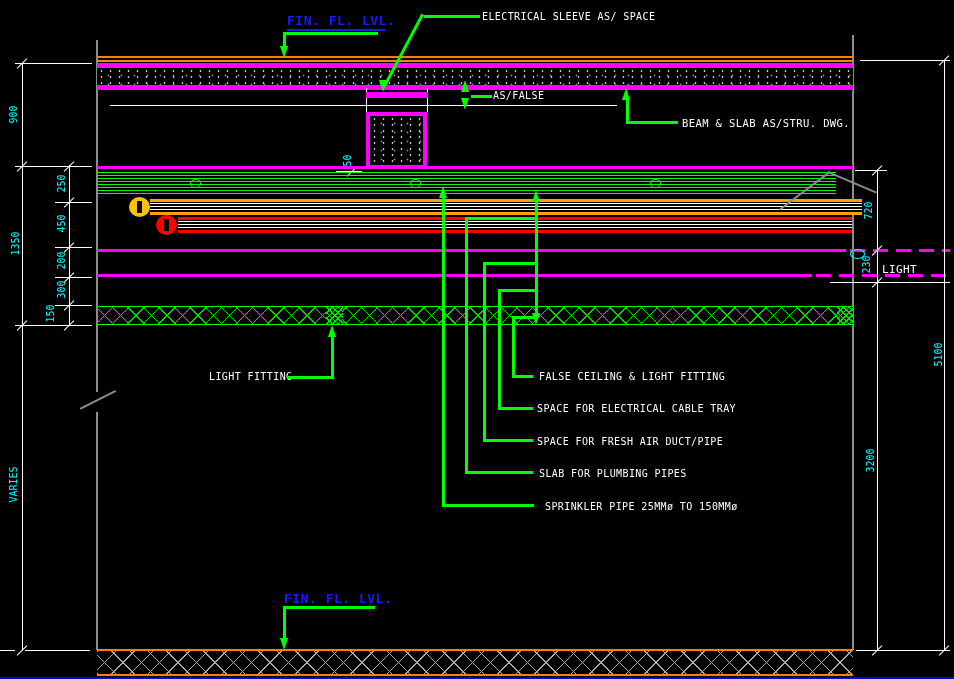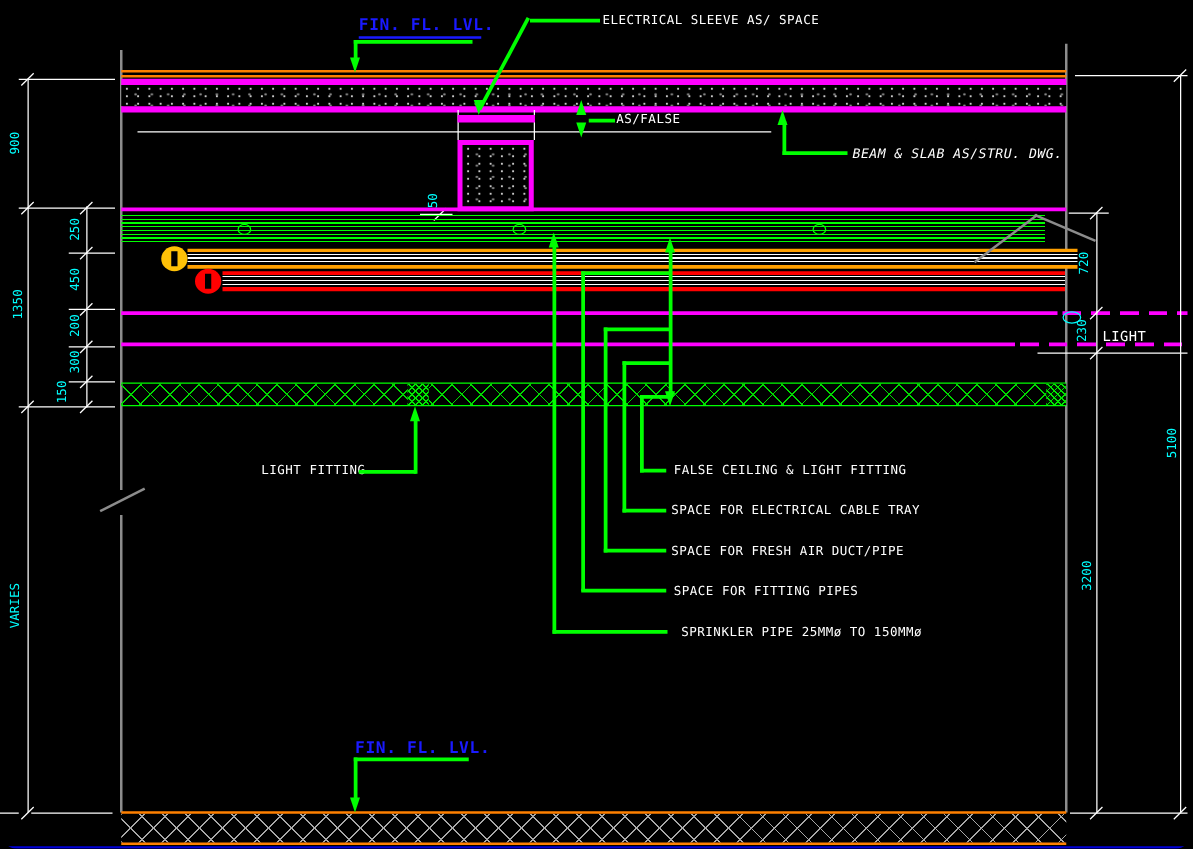--- a/index.html
+++ b/index.html
@@ -1,17 +1,17 @@
 <!DOCTYPE html>
 <html><head>
 <meta charset="utf-8">
 <style>
   html,body{margin:0;padding:0;background:#000;}
   #stage{position:relative;width:954px;height:679px;background:#000;overflow:hidden;
-         font-family:"DejaVu Sans Mono",monospace;border-radius:14px;}
+         font-family:"DejaVu Sans Mono",monospace;}
   .l{position:absolute;}
   .w{background:#FFFFFF;}
   .m{background:#FF00FF;}
   .g{background:#00FF00;}
   .o{background:#FF8000;}
   .gy{background:#8C8C8C;}
   .bl{background:#0000D8;}
   .t{position:absolute;color:#FFF;font:10px/1.25 "DejaVu Sans Mono",monospace;
      white-space:nowrap;letter-spacing:.4px;}
   .lvl{position:absolute;color:#1A1AFF;font:bold 13px "DejaVu Sans Mono",monospace;
@@ -115,21 +115,21 @@
   <div class="t" style="left:482px;top:11px;">ELECTRICAL SLEEVE AS/ SPACE</div>
   <div class="l g" style="left:424px;top:15px;width:56px;height:3px;"></div>
   <div class="l g" style="left:424px;top:15px;width:83px;height:3px;transform:rotate(118deg);transform-origin:0 0;"></div>
   <div class="ad" style="left:379px;top:80px;"></div>
 
   <div class="t" style="left:493px;top:90px;">AS/FALSE</div>
   <div class="l g" style="left:471px;top:95px;width:21px;height:3px;"></div>
   <div class="au" style="left:461px;top:80px;"></div>
   <div class="ad" style="left:461px;top:98px;"></div>
 
-  <div class="t" style="left:682px;top:117px;font-size:10.5px;font-style:italic;">BEAM &amp; SLAB AS/STRU. DWG.</div>
+  <div class="t" style="left:682px;top:117px;font-size:10.5px;">BEAM &amp; SLAB AS/STRU. DWG.</div>
   <div class="l g" style="left:626px;top:121px;width:52px;height:3px;"></div>
   <div class="l g" style="left:626px;top:97px;width:3px;height:27px;"></div>
   <div class="au" style="left:622px;top:88px;"></div>
 
   <div class="t" style="left:209px;top:371px;">LIGHT FITTING</div>
   <div class="l g" style="left:287px;top:376px;width:46px;height:3px;"></div>
   <div class="l g" style="left:331px;top:334px;width:3px;height:45px;"></div>
   <div class="au" style="left:328px;top:325px;"></div>
 
   <div class="l g" style="left:535px;top:198px;width:3px;height:118px;"></div>
@@ -137,21 +137,21 @@
   <div class="ad" style="left:532px;top:313px;"></div>
 
   <div class="l g" style="left:442px;top:196px;width:3px;height:311px;"></div>
   <div class="au" style="left:439px;top:186px;"></div>
   <div class="l g" style="left:442px;top:504px;width:92px;height:3px;"></div>
   <div class="t" style="left:545px;top:501px;">SPRINKLER PIPE 25MMø TO 150MMø</div>
 
   <div class="l g" style="left:465px;top:217px;width:72px;height:3px;"></div>
   <div class="l g" style="left:465px;top:217px;width:3px;height:256px;"></div>
   <div class="l g" style="left:465px;top:471px;width:68px;height:3px;"></div>
-  <div class="t" style="left:539px;top:468px;">SPACE FOR FITTING PIPES</div>
+  <div class="t" style="left:539px;top:468px;">SLAB FOR PLUMBING PIPES</div>
 
   <div class="l g" style="left:483px;top:262px;width:54px;height:3px;"></div>
   <div class="l g" style="left:483px;top:262px;width:3px;height:180px;"></div>
   <div class="l g" style="left:483px;top:439px;width:50px;height:3px;"></div>
   <div class="t" style="left:537px;top:436px;text-align:right;">SPACE FOR FRESH AIR DUCT/PIPE</div>
 
   <div class="l g" style="left:498px;top:289px;width:39px;height:3px;"></div>
   <div class="l g" style="left:498px;top:289px;width:3px;height:121px;"></div>
   <div class="l g" style="left:498px;top:407px;width:35px;height:3px;"></div>
   <div class="t" style="left:537px;top:403px;">SPACE FOR ELECTRICAL CABLE TRAY</div>

